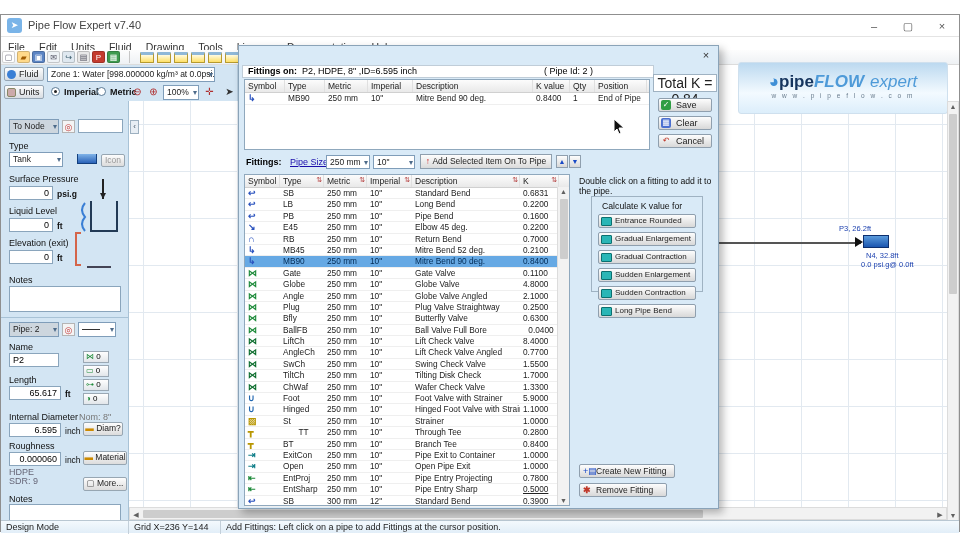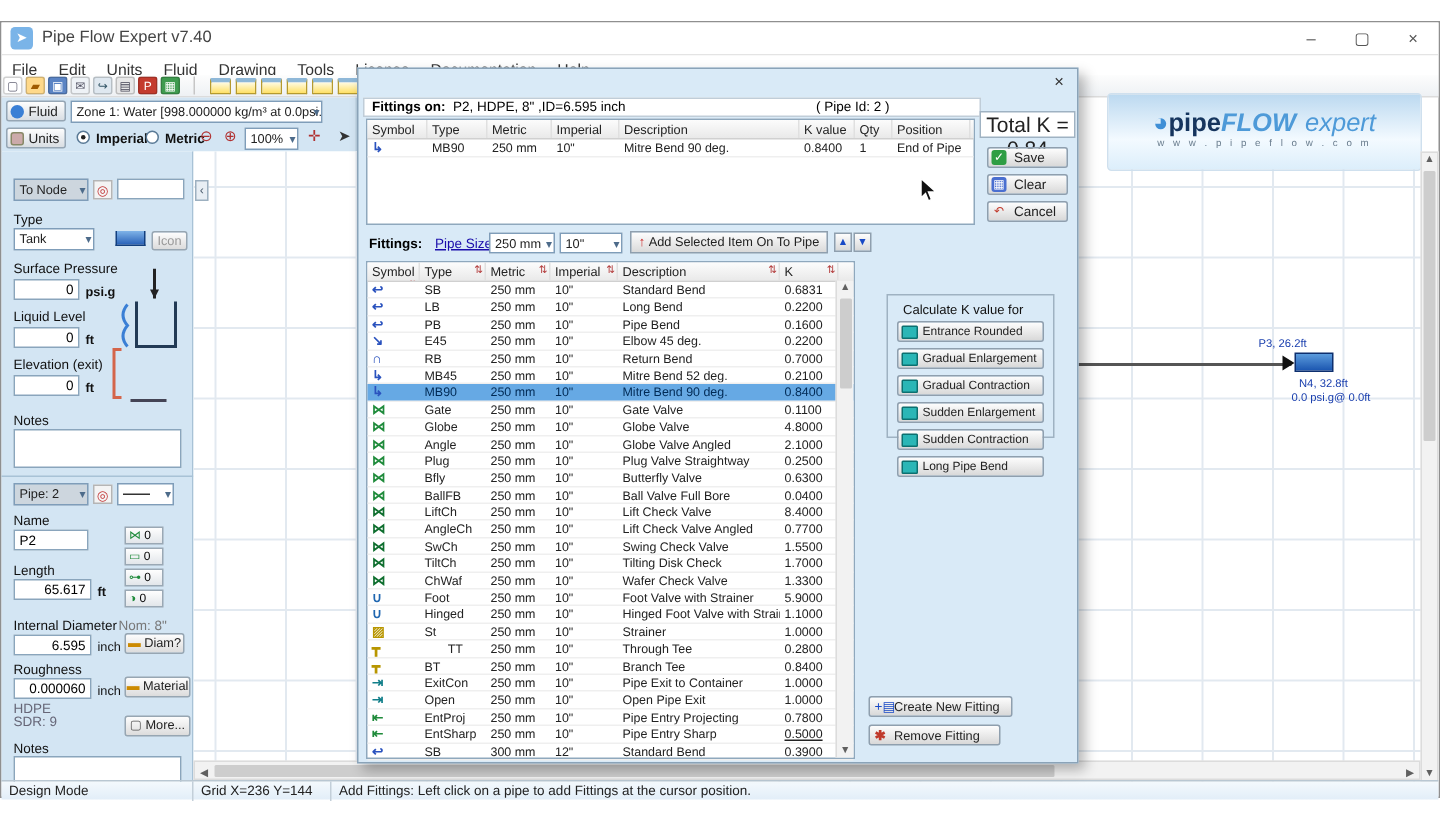--- a/index.html
+++ b/index.html
@@ -414,21 +414,21 @@
             <div class="dcell" style="width: 45px;">10"</div>
             <div class="dcell" style="width: 108px;">Butterfly Valve</div>
             <div class="dcell" style="width: 39px;">0.6300</div>
           </div>
           <div class="drow">
             <div class="dcell" style="width: 35px;"><span class="symglyph" style="color:#1f8b3b">⋈</span></div>
             <div class="dcell" style="width: 44px;">BallFB</div>
             <div class="dcell" style="width: 43px;">250 mm</div>
             <div class="dcell" style="width: 45px;">10"</div>
             <div class="dcell" style="width: 108px;">Ball Valve Full Bore</div>
-            <div class="dcell" style="width: 39px;">0.0400</div>
+            <div class="dcell" style="width: 39px; text-align: center;">0.0400</div>
           </div>
           <div class="drow">
             <div class="dcell" style="width: 35px;"><span class="symglyph" style="color:#0e6e2e">⋈</span></div>
             <div class="dcell" style="width: 44px;">LiftCh</div>
             <div class="dcell" style="width: 43px;">250 mm</div>
             <div class="dcell" style="width: 45px;">10"</div>
             <div class="dcell" style="width: 108px;">Lift Check Valve</div>
             <div class="dcell" style="width: 39px;">8.4000</div>
           </div>
           <div class="drow">
@@ -544,20 +544,21 @@
             <div class="dcell" style="width: 39px;">0.3900</div>
           </div>
         </div>
       <div class="sb-track" style="right:0; top:12px; width:12px; height:318px; border:none; border-left:1px solid #dcdcdc;">
         <div class="sb-arrow" style="left:0; top:1px; width:11px;">▲</div>
         <div class="sb-thumb" style="left:2px; top:12px; width:8px; height:60px;"></div>
         <div class="sb-arrow" style="left:0; bottom:1px; width:11px;">▼</div>
       </div>
     </div>
 
+    <div id="hint-text">Double click on a fitting to add it to the pipe.</div>
     <div id="calcgroup">
       <div class="gtitle">Calculate K value for</div>
       <div id="calc-btns">
           <div class="calc-btn"><span class="cic"></span>Entrance Rounded</div>
           <div class="calc-btn"><span class="cic"></span>Gradual Enlargement</div>
           <div class="calc-btn"><span class="cic"></span>Gradual Contraction</div>
           <div class="calc-btn"><span class="cic"></span>Sudden Enlargement</div>
           <div class="calc-btn"><span class="cic"></span>Sudden Contraction</div>
           <div class="calc-btn"><span class="cic"></span>Long Pipe Bend</div>
         </div>

